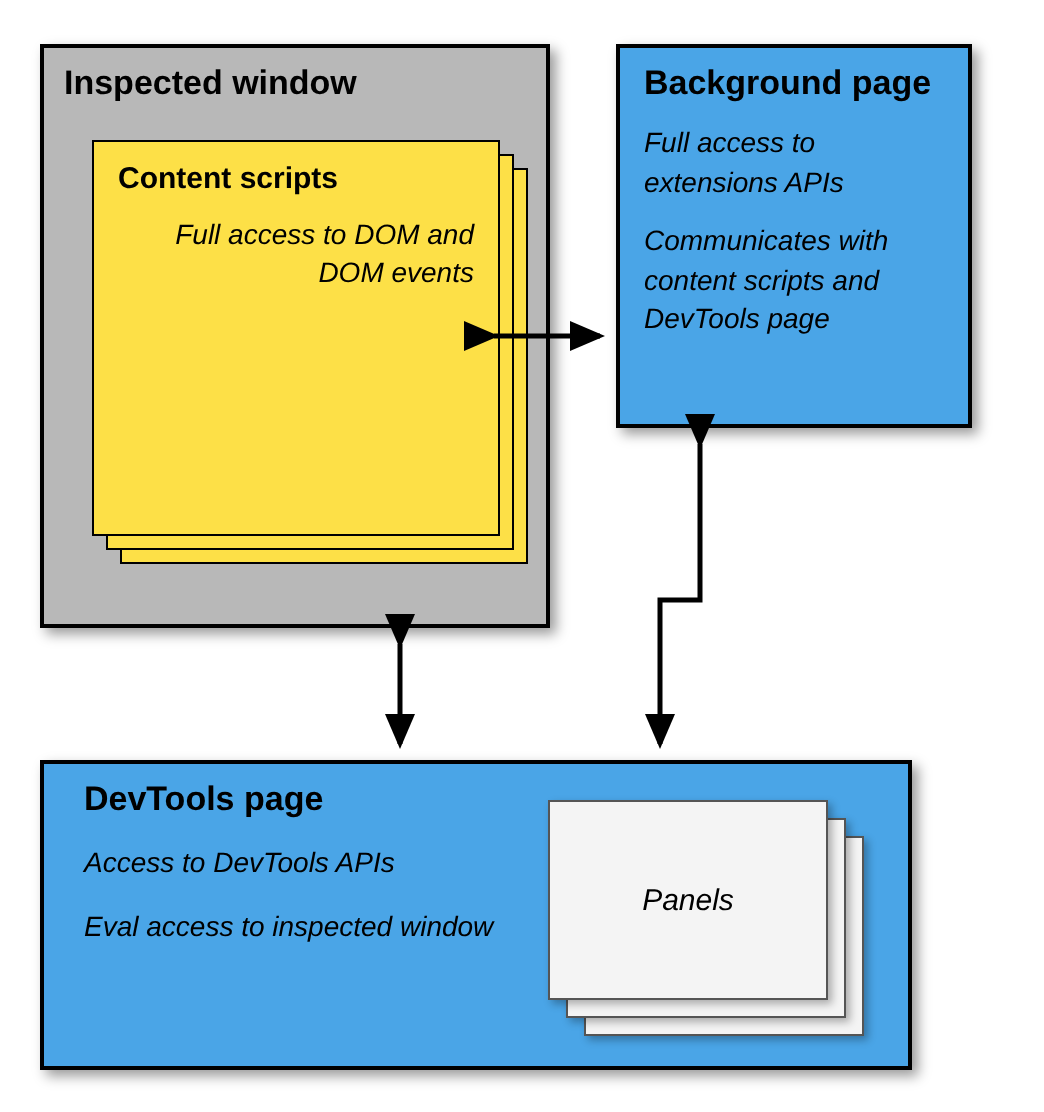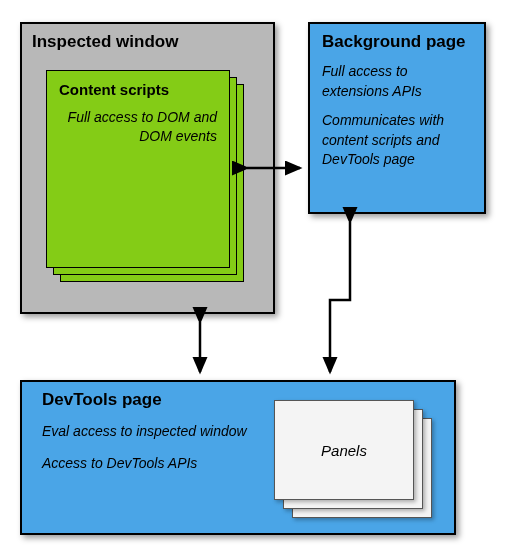--- a/index.html
+++ b/index.html
@@ -33,22 +33,22 @@
   .stack {
     position: absolute;
     left: 46px;
     top: 70px;
     width: 190px;
     height: 210px;
   }
   .sheet {
     position: absolute;
     border: 1.5px solid #000;
-    background: #84cc16;
-    width: 184px;
+    background: #fde047;
+    width: 204px;
     height: 198px;
   }
   .sheet.s3 { left: 14px; top: 14px; }
   .sheet.s2 { left: 7px;  top: 7px;  }
   .sheet.s1 { left: 0;    top: 0; padding: 10px 12px; }
   .sheet .title { font-weight: bold; font-size: 15px; }
   .sheet .body  { font-style: italic; font-size: 14px; margin-top: 10px; line-height: 1.35; text-align: right; }
 
   .bgpage {
     left: 308px;
@@ -120,22 +120,22 @@
 </div>
 
 <div class="box bgpage">
   <div class="title">Background page</div>
   <div class="body">Full access to extensions APIs</div>
   <div class="body">Communicates with content scripts and DevTools page</div>
 </div>
 
 <div class="box devtools">
   <div class="title">DevTools page</div>
+  <div class="body">Access to DevTools APIs</div>
   <div class="body">Eval access to inspected window</div>
-  <div class="body">Access to DevTools APIs</div>
 
   <div class="panels">
     <div class="panel p3"></div>
     <div class="panel p2"></div>
     <div class="panel p1">
       <span>Panels</span>
     </div>
   </div>
 </div>
 

